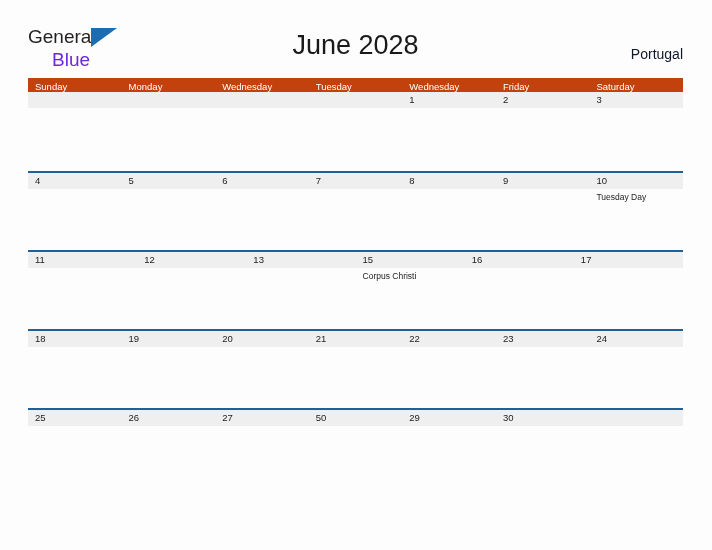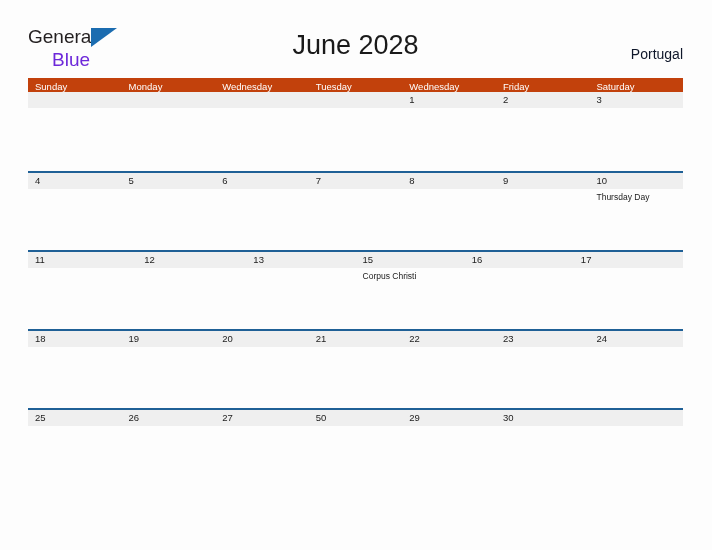--- a/index.html
+++ b/index.html
@@ -243,21 +243,21 @@
           <div class="event"></div>
         </div>
       <div class="cell">
           <div class="band"></div>
           <div class="daynum">9</div>
           <div class="event"></div>
         </div>
       <div class="cell">
           <div class="band"></div>
           <div class="daynum">10</div>
-          <div class="event">Thursday Day</div>
+          <div class="event">Tuesday Day</div>
         </div>
     </div>
 
     <div class="week">
       <div class="cell">
           <div class="band"></div>
           <div class="daynum">11</div>
           <div class="event"></div>
         </div>
       <div class="cell">

